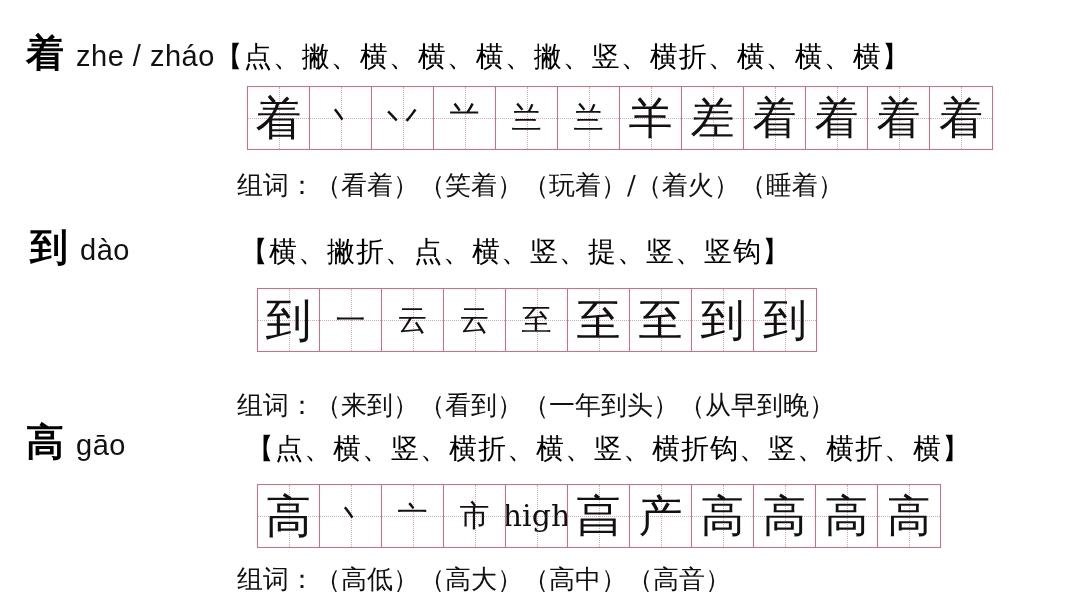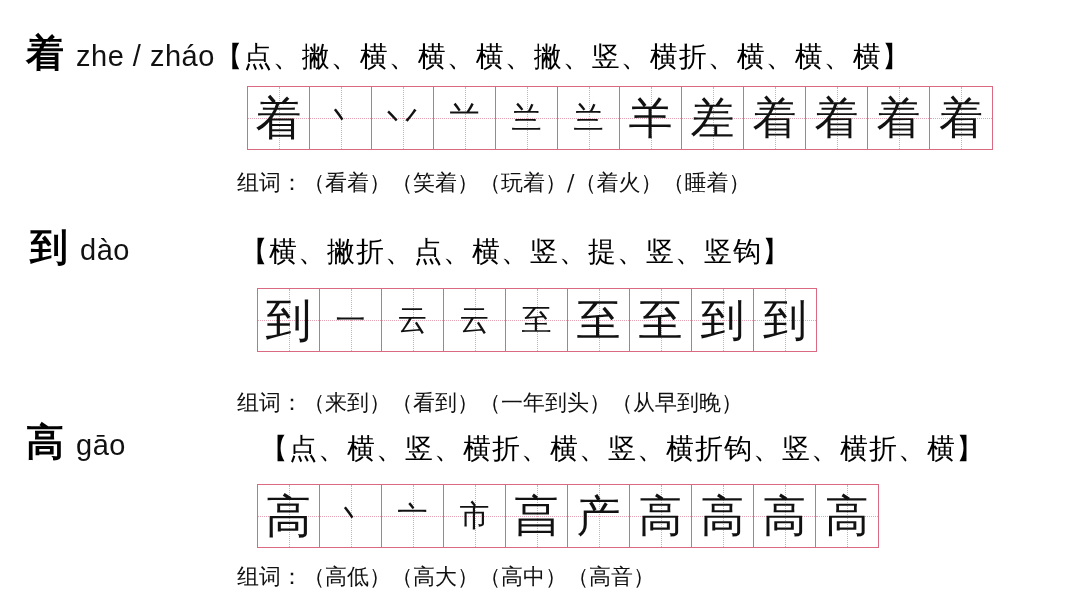--- a/index.html
+++ b/index.html
@@ -106,37 +106,37 @@
     z-index: 2;
   }
   .cell .glyph.small {
     font-size: 30px;
   }
   .cell.first .glyph {
     font-size: 46px;
   }
   .words {
     font-family: "DejaVu Serif", serif;
-    font-size: 22px;
+    font-size: 26px;
     color: #111;
     white-space: nowrap;
   }
 
   
   #entry-0 .entry-header { position: absolute; left: 26px; top: 34px; }
   #entry-0 .grid-wrap   { position: absolute; left: 247px; top: 86px; }
   #entry-0 .words       { position: absolute; left: 237px; top: 168px; }
 
   #entry-1 .entry-header { position: absolute; left: 30px; top: 228px; }
   #entry-1 .strokes-abs  { position: absolute; left: 240px; top: 233px; }
   #entry-1 .grid-wrap    { position: absolute; left: 257px; top: 288px; }
   #entry-1 .words        { position: absolute; left: 237px; top: 388px; }
 
   #entry-2 .entry-header { position: absolute; left: 26px; top: 423px; }
-  #entry-2 .strokes-abs  { position: absolute; left: 260px; top: 430px; }
+  #entry-2 .strokes-abs  { position: absolute; left: 246px; top: 430px; }
   #entry-2 .grid-wrap    { position: absolute; left: 257px; top: 484px; }
   #entry-2 .words        { position: absolute; left: 237px; top: 562px; }
 </style>
 </head>
 <body>
 
 <div class="page">
 
   <div class="entry" id="entry-0">
     <div class="entry-header">
@@ -245,20 +245,23 @@
         <div class="cell">
             <span class="glyph small">丶</span>
           </div>
         <div class="cell">
             <span class="glyph small">亠</span>
           </div>
         <div class="cell">
             <span class="glyph small">市</span>
           </div>
         <div class="cell">
+            <span class="glyph small">high</span>
+          </div>
+        <div class="cell">
             <span class="glyph">亯</span>
           </div>
         <div class="cell">
             <span class="glyph">产</span>
           </div>
         <div class="cell">
             <span class="glyph">高</span>
           </div>
         <div class="cell">
             <span class="glyph">高</span>

